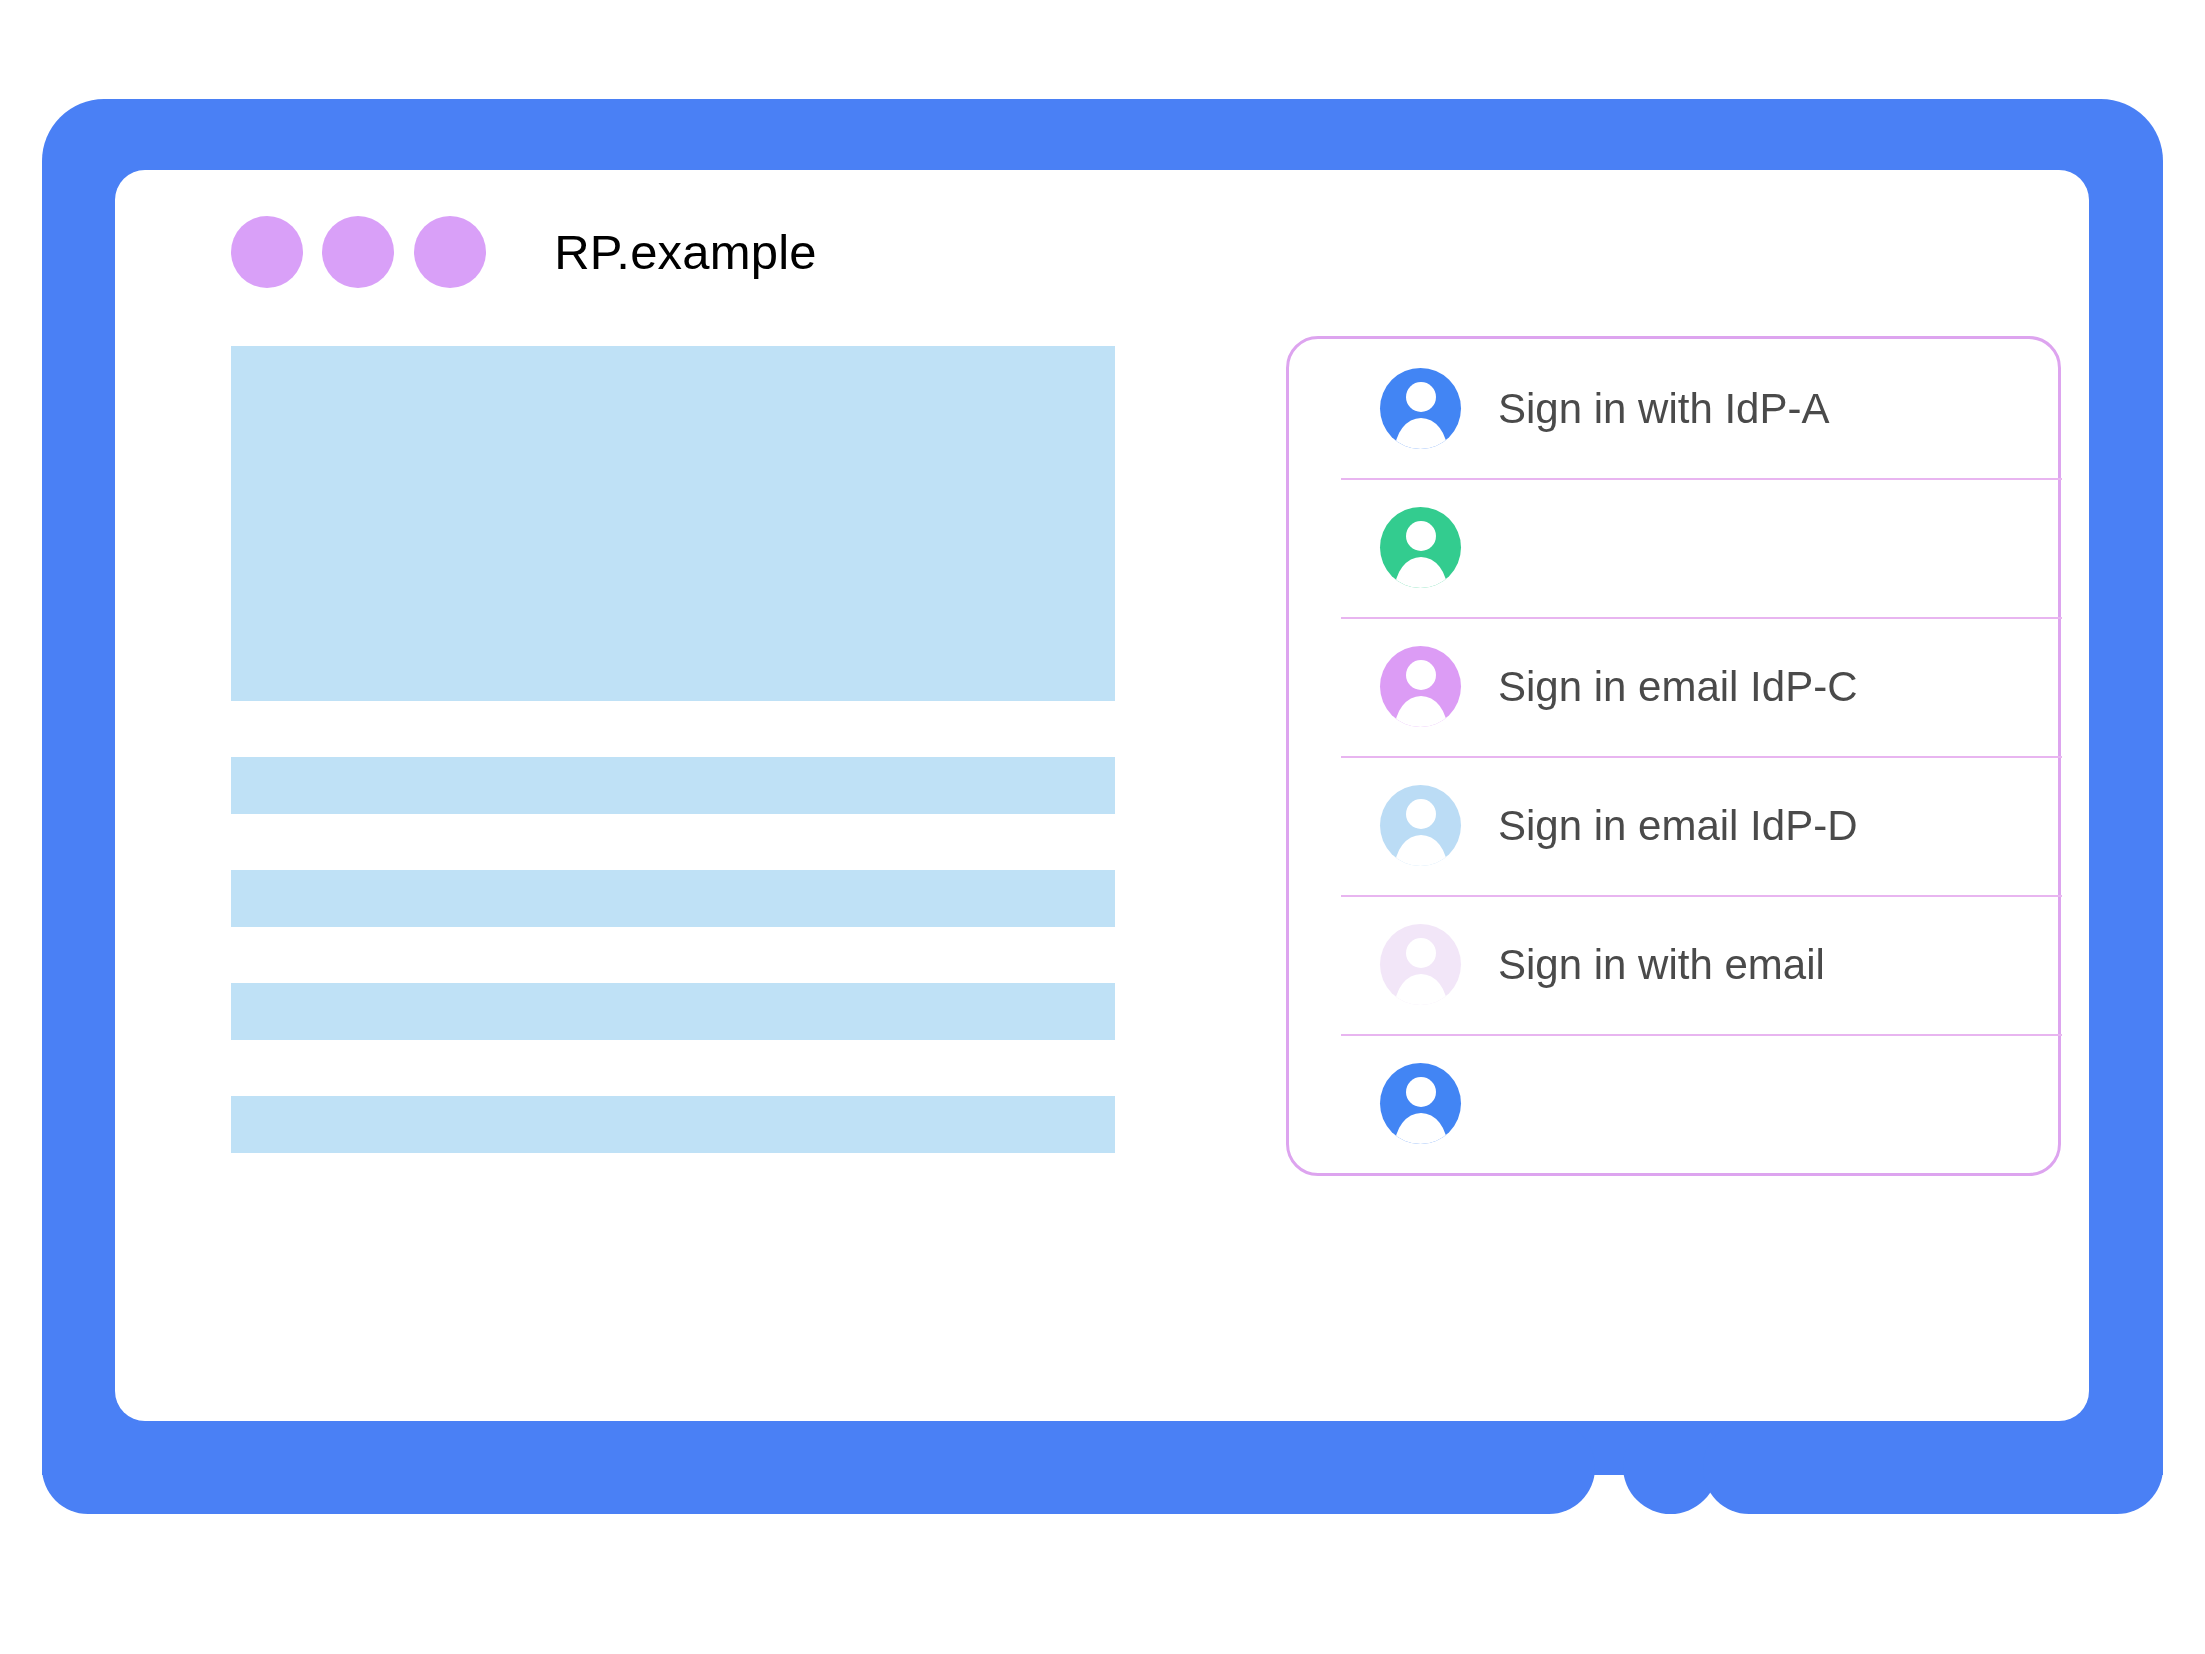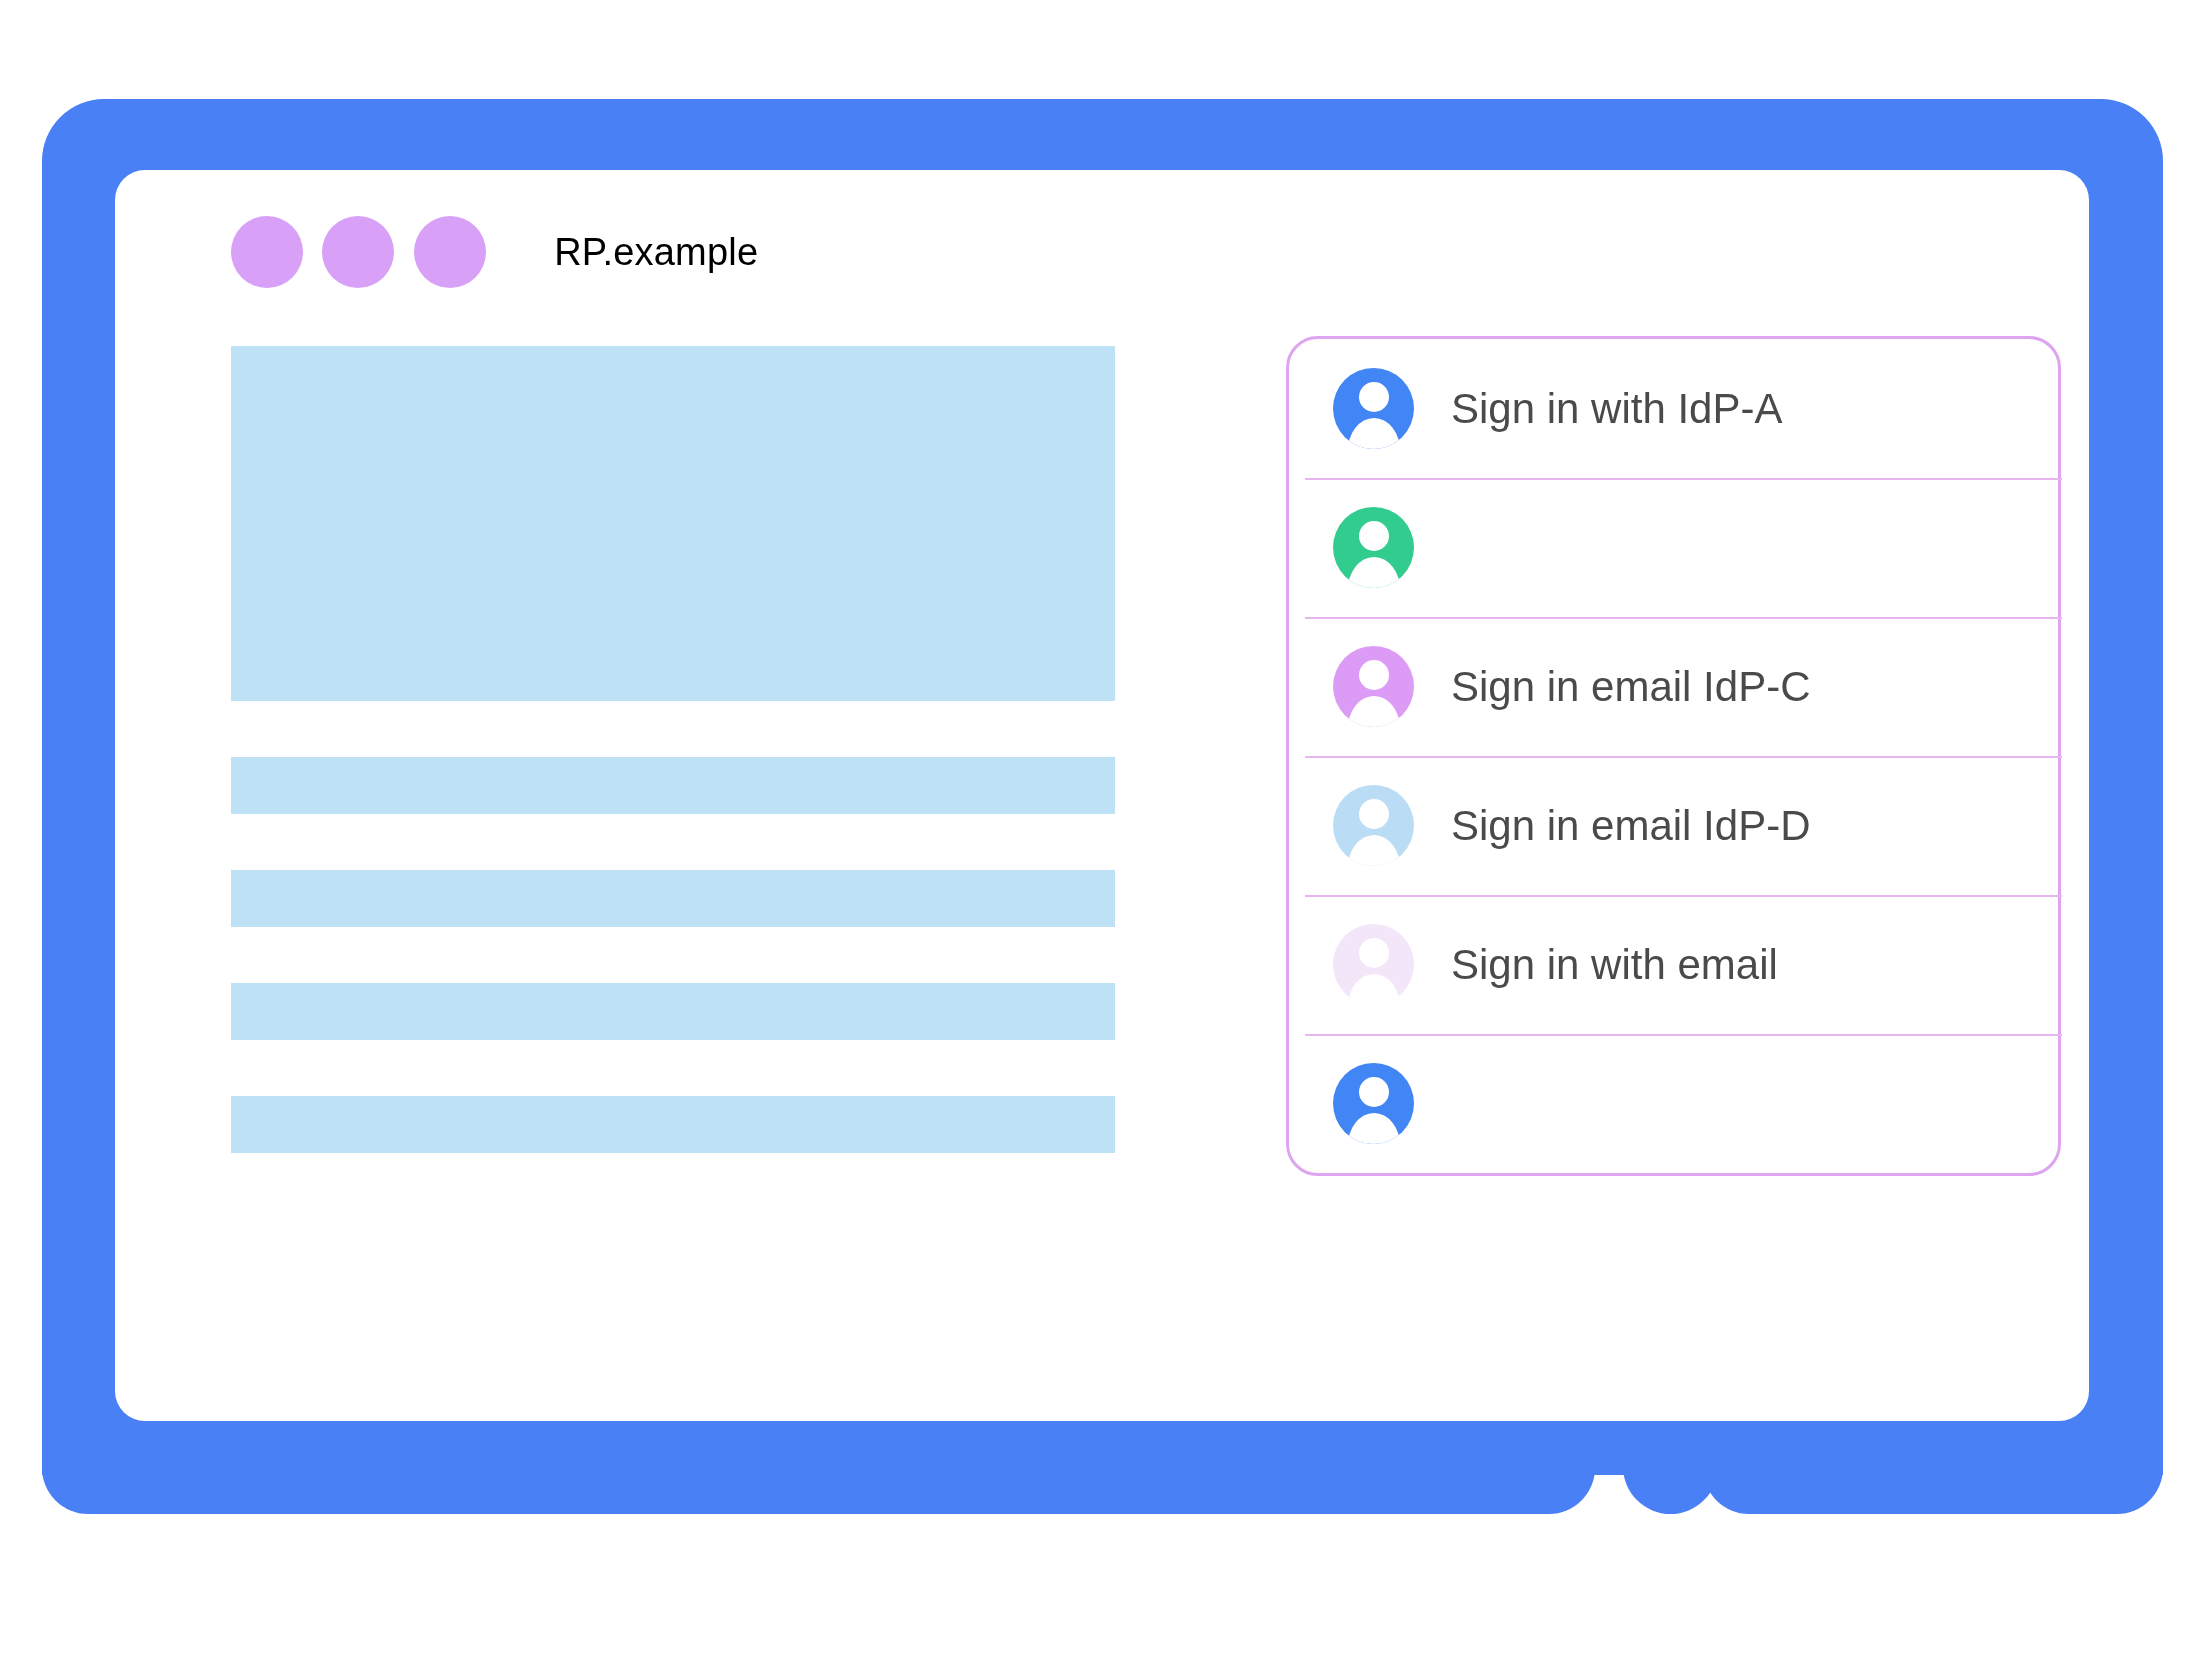--- a/index.html
+++ b/index.html
@@ -94,21 +94,21 @@
   }
   .dot {
     width: 72px;
     height: 72px;
     border-radius: 50%;
     background: #d9a0f8;
     margin-right: 19.4px;
   }
   .site-title {
     margin-left: 49px;
-    font-size: 38px;
+    font-size: 49px;
     color: #000000;
     font-weight: 400;
     letter-spacing: 0.2px;
     white-space: nowrap;
   }
 
   
   .content-col {
     position: absolute;
     left: 116px;
@@ -136,23 +136,24 @@
     width: 775px;
     border: 3.5px solid #dda4ef;
     border-radius: 32px;
     background: #ffffff;
     box-sizing: border-box;
   }
   .signin-row {
     display: flex;
     align-items: center;
     height: 139px;
-    padding-left: 44px;
+    padding-left: 55px;
     position: relative;
     box-sizing: border-box;
+    margin-left: 36px;
   }
   .signin-row + .signin-row::before {
     content: "";
     position: absolute;
     left: 16px;
     right: -3.5px;
     top: 0;
     height: 1.8px;
     background: #e8b5f0;
   }

